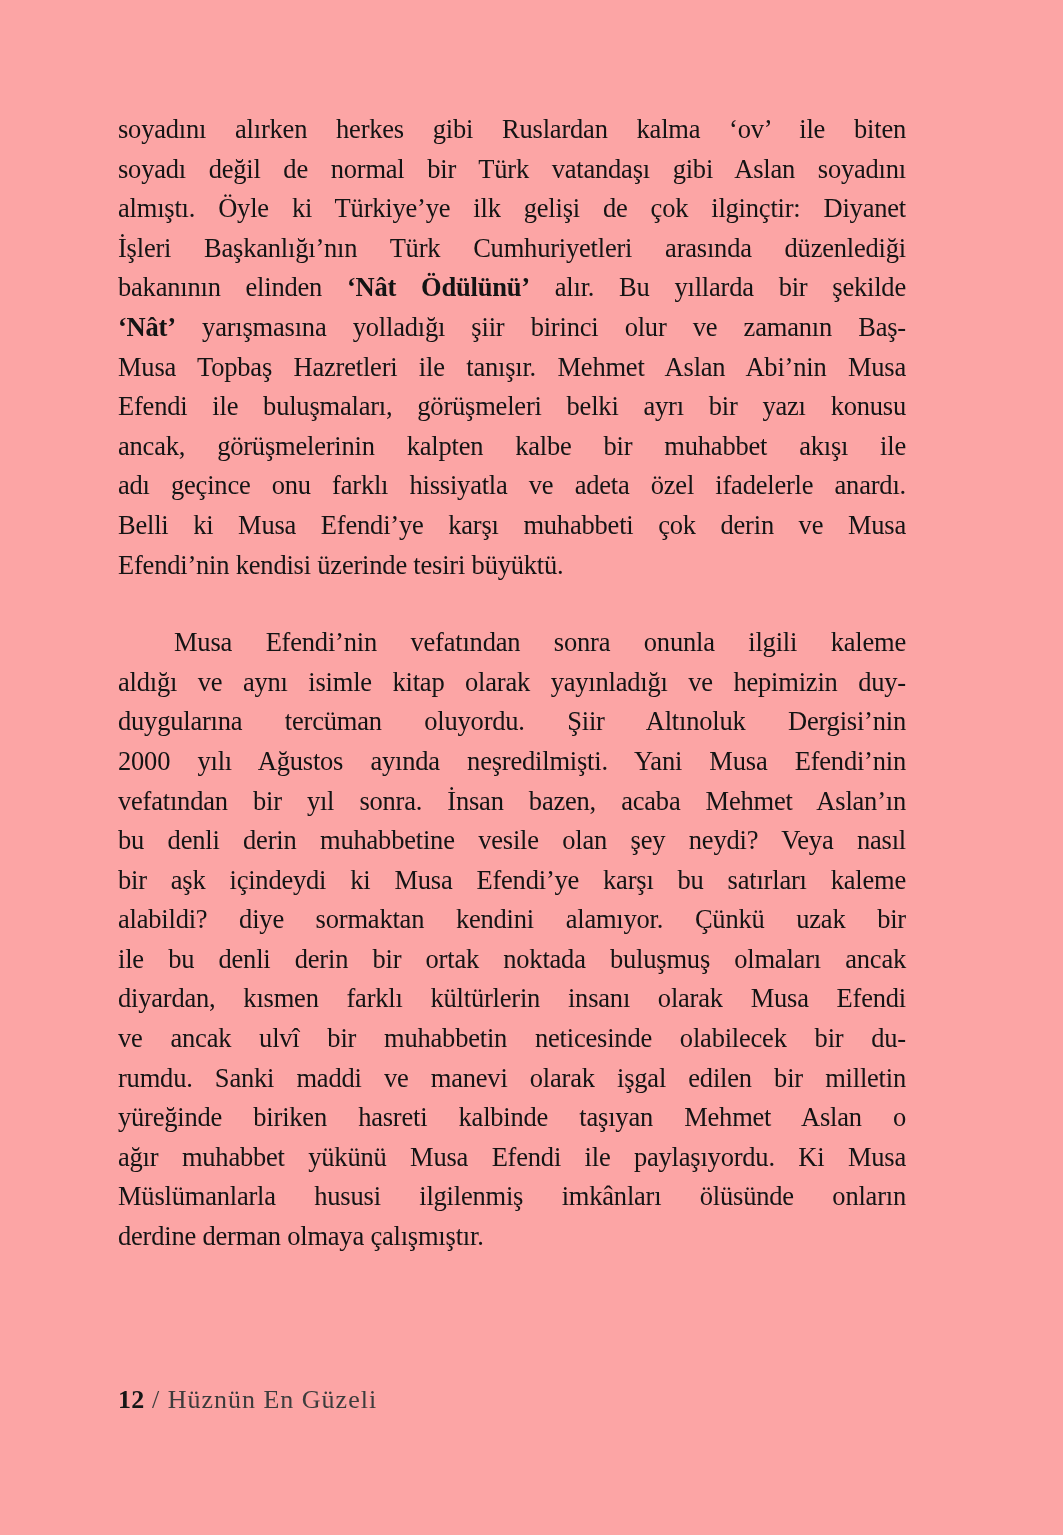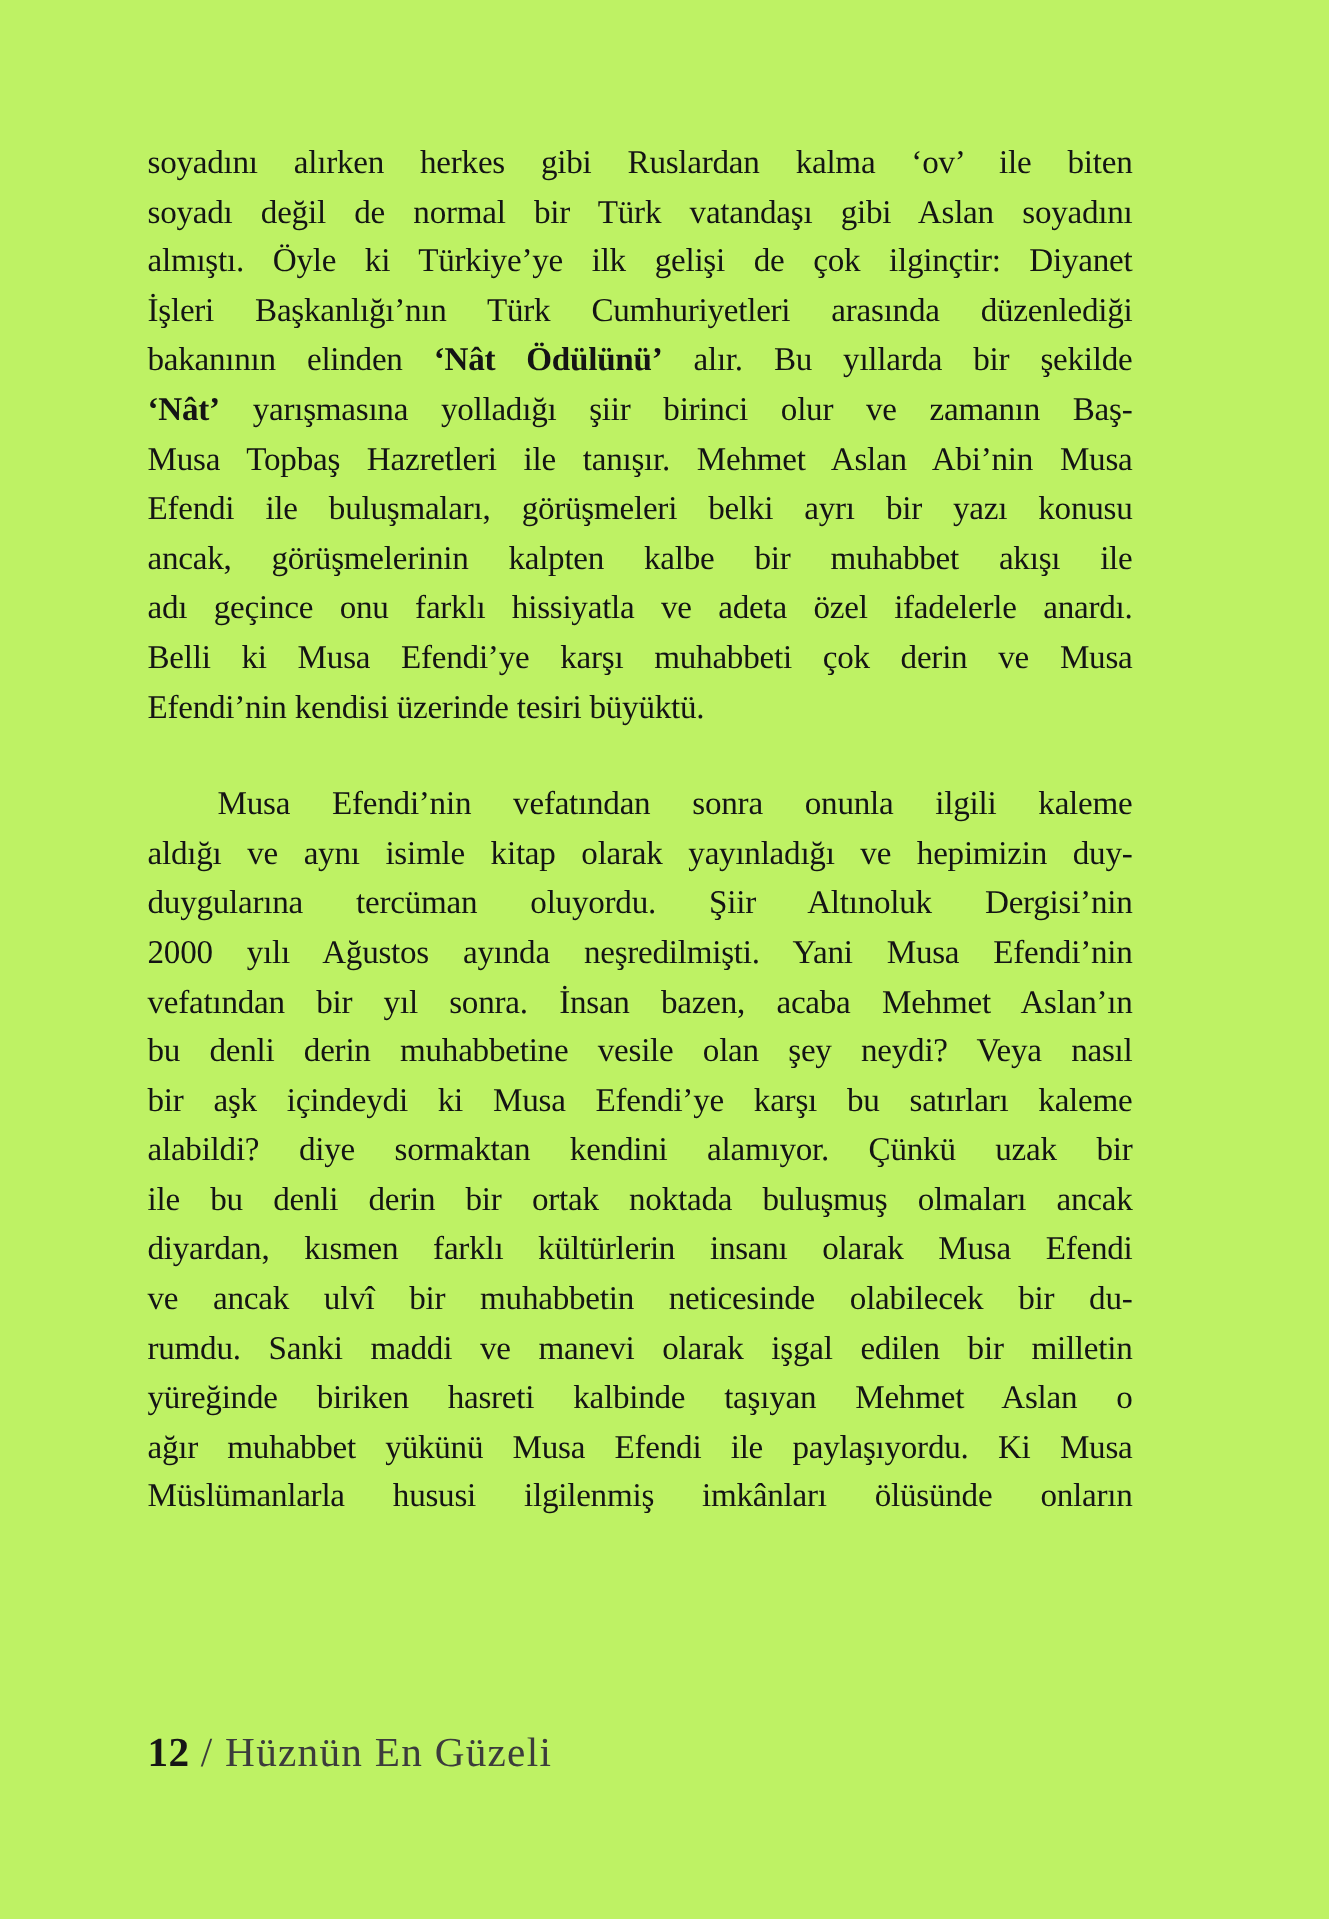--- a/index.html
+++ b/index.html
@@ -4,21 +4,21 @@
 <style>
   html, body {
     margin: 0;
     padding: 0;
     background: #ffffff;
   }
   .page {
     position: relative;
     width: 1063px;
     height: 1535px;
-    background: #bef264;
+    background: #fca5a5;
     overflow: hidden;
     font-family: "Liberation Serif", "DejaVu Serif", serif;
     color: #141414;
   }
   .text-block {
     position: absolute;
     left: 118px;
     top: 110px;
     width: 788px;
     font-size: 26.5px;
@@ -36,21 +36,21 @@
     text-align-last: left;
   }
   .line.indent {
     text-indent: 56px;
   }
   .bold { font-weight: bold; }
   .footer {
     position: absolute;
     left: 118px;
     top: 1385px;
-    font-size: 33px;
+    font-size: 26px;
     letter-spacing: 0.2px;
   }
   .footer .page-number {
     font-weight: bold;
     color: #161616;
   }
   .footer .book-title,
   .footer .separator {
     color: #3c3c3c;
     letter-spacing: 1px;
@@ -85,20 +85,21 @@
         <div class="line">bu denli derin muhabbetine vesile olan şey neydi? Veya nasıl</div>
         <div class="line">bir aşk içindeydi ki Musa Efendi’ye karşı bu satırları kaleme</div>
         <div class="line">alabildi? diye sormaktan kendini alamıyor. Çünkü uzak bir</div>
         <div class="line">ile bu denli derin bir ortak noktada buluşmuş olmaları ancak</div>
         <div class="line">diyardan, kısmen farklı kültürlerin insanı olarak Musa Efendi</div>
         <div class="line">ve ancak ulvî bir muhabbetin neticesinde olabilecek bir du-</div>
         <div class="line">rumdu. Sanki maddi ve manevi olarak işgal edilen bir milletin</div>
         <div class="line">yüreğinde biriken hasreti kalbinde taşıyan Mehmet Aslan o</div>
         <div class="line">ağır muhabbet yükünü Musa Efendi ile paylaşıyordu. Ki Musa</div>
         <div class="line">Müslümanlarla hususi ilgilenmiş imkânları ölüsünde onların</div>
+        <div class="line last">derdine derman olmaya çalışmıştır.</div>
       </div>
     </div>
 
   <div class="footer">
     <span class="page-number">12</span><span class="separator"> / </span><span class="book-title">Hüznün En Güzeli</span>
   </div>
 
 </div>
 
 </body></html>

